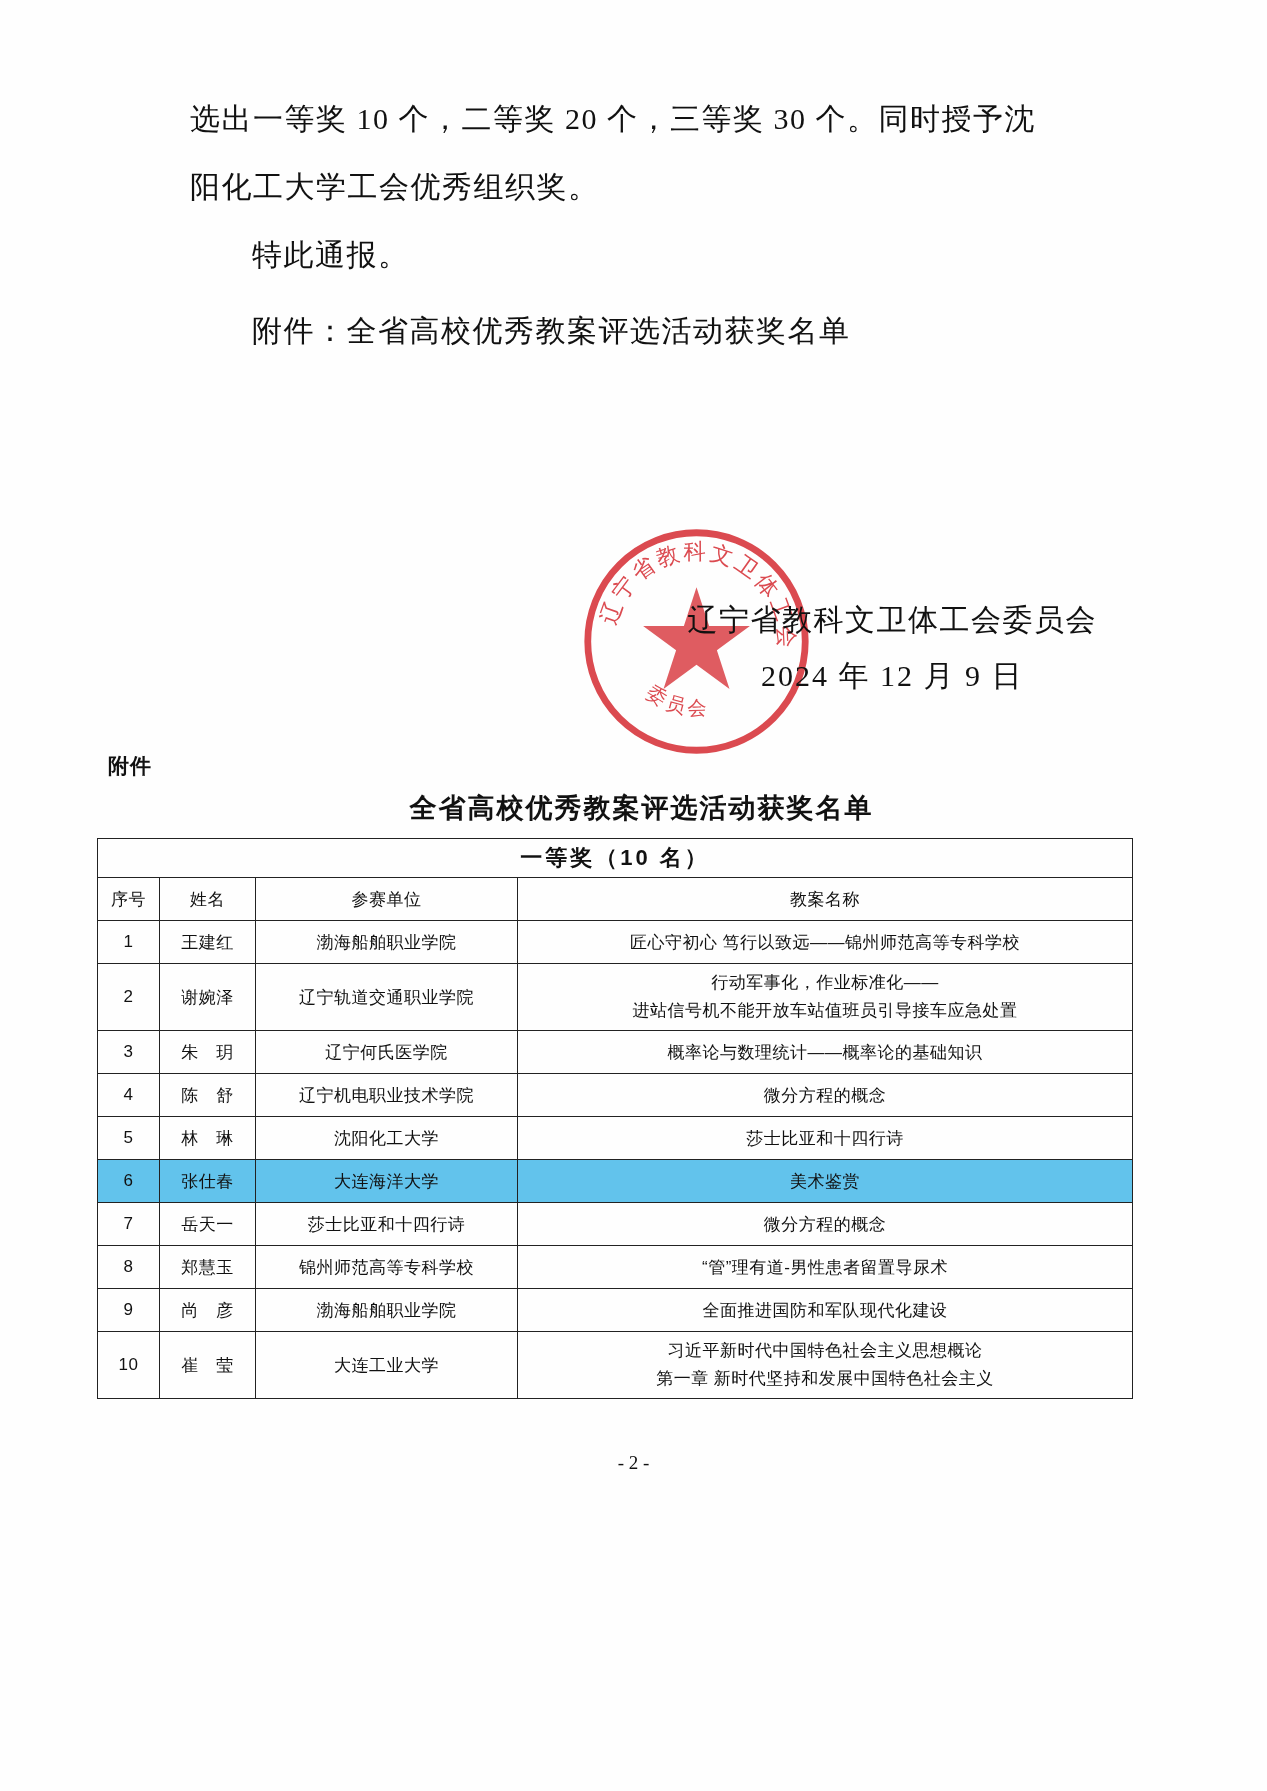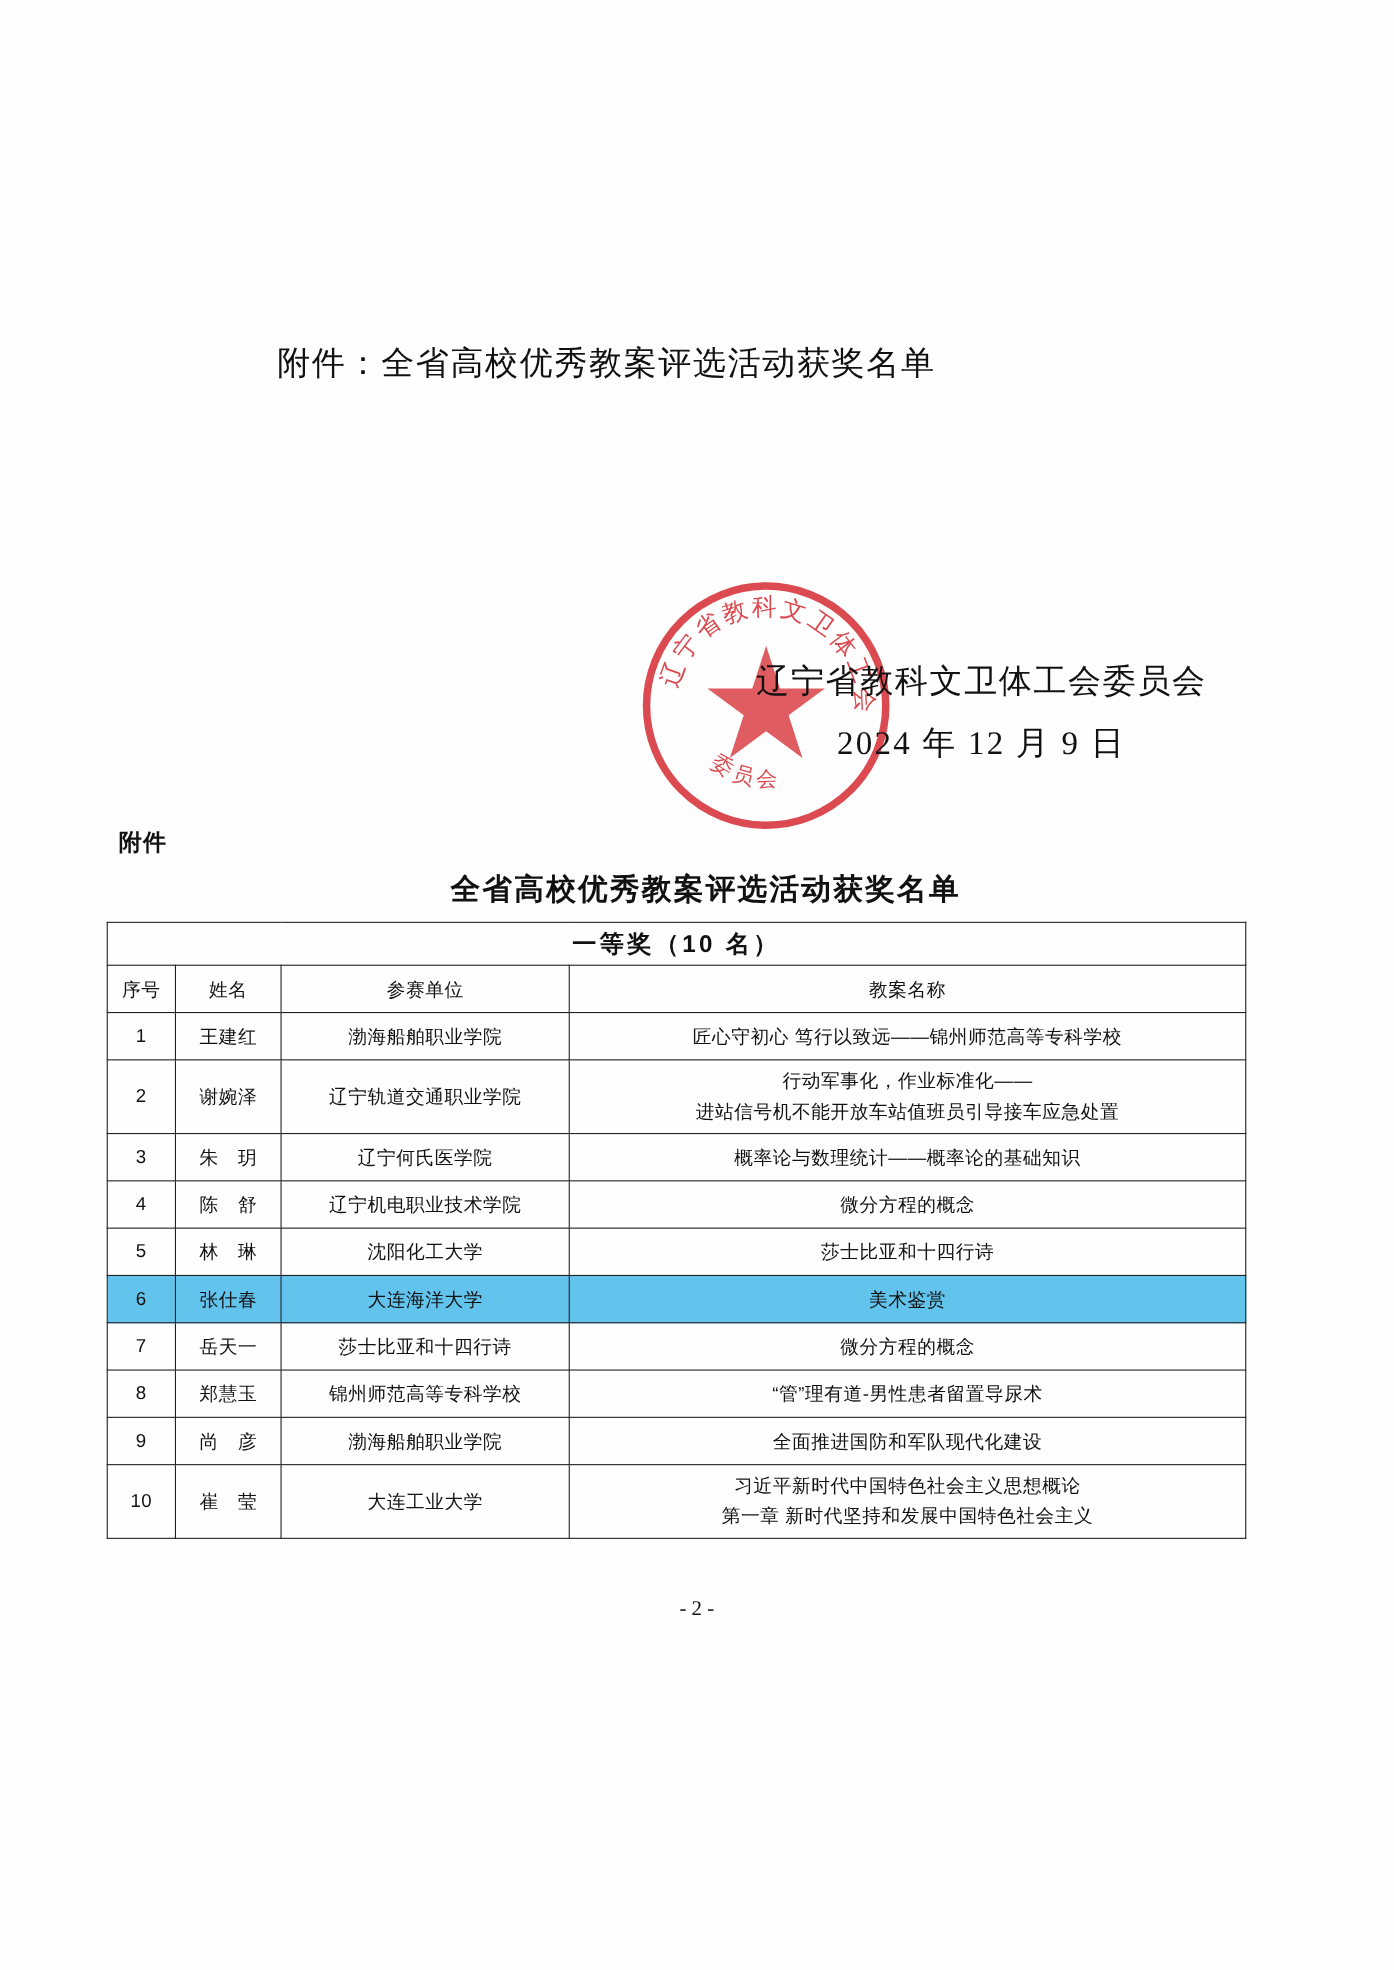--- a/index.html
+++ b/index.html
@@ -160,20 +160,25 @@
     font-size: 19px;
     color: #111;
     font-family: "Liberation Serif", serif;
   }
 </style>
 </head>
 <body>
 
 <div class="page">
 
+  <div class="body-text">
+    <p>选出一等奖 10 个，二等奖 20 个，三等奖 30 个。同时授予沈</p>
+    <p>阳化工大学工会优秀组织奖。</p>
+    <p class="indent2">特此通报。</p>
+  </div>
 
   <div class="para-special">附件：全省高校优秀教案评选活动获奖名单</div>
 
   <svg class="seal" viewBox="0 0 240 240">
     <circle cx="120" cy="120" r="112" fill="none" stroke="#d4232a" stroke-width="7"></circle>
     <polygon points="120,64 133,104 175,104 141,129 154,169 120,144 86,169 99,129 65,104 107,104" fill="#d4232a" opacity="0.9"></polygon>
     <path id="sealArcTop" d="M 35,120 A 85,85 0 0 1 205,120" fill="none"></path>
     <text font-family="'Liberation Serif', serif" font-size="23" fill="#d4232a" letter-spacing="3">
       <textPath href="#sealArcTop" startOffset="6%">辽宁省教科文卫体工会</textPath>
     </text>

